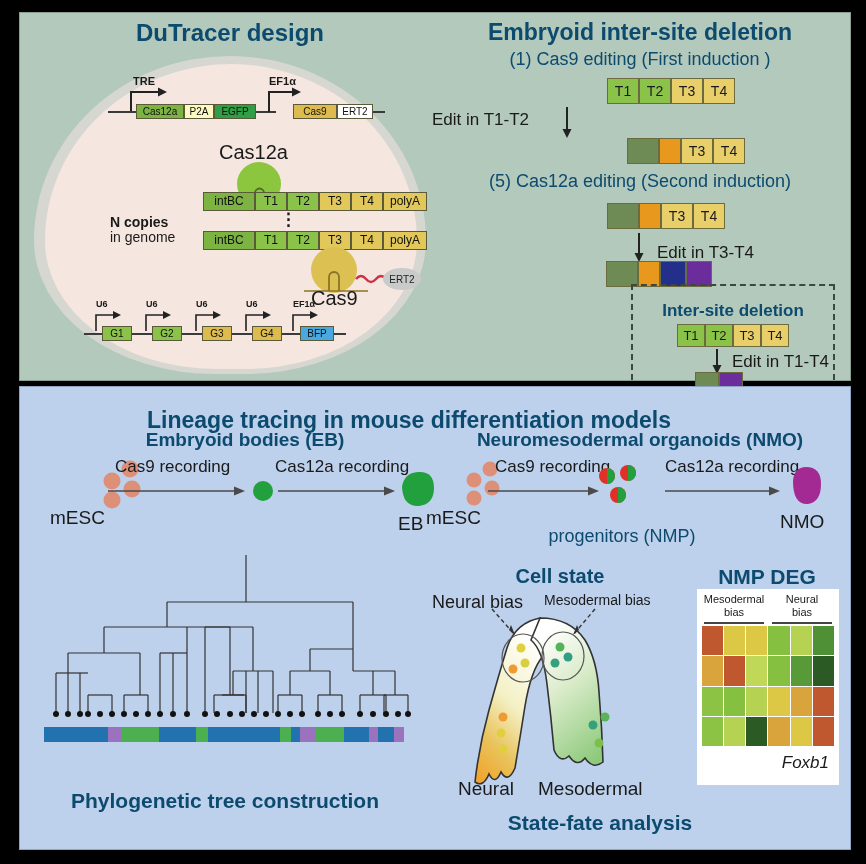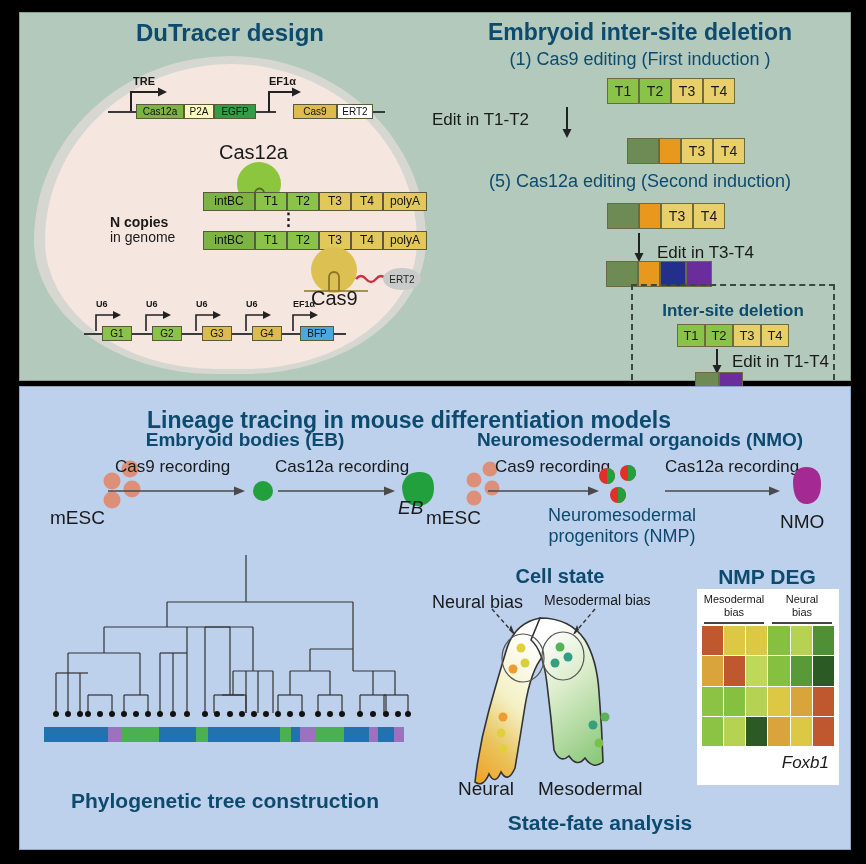--- a/index.html
+++ b/index.html
@@ -214,21 +214,21 @@
       <ellipse cx="13" cy="12" rx="10" ry="10" fill="#22a03e"></ellipse>
     </svg>
     <div class="txt" style="left:255px;top:70px;font-size:17px;">Cas12a recording</div>
     <svg style="position:absolute;left:258px;top:98px;width:120px;height:12px;">
       <path d="M0,6 L106,6" stroke="#4a4a4a" stroke-width="1.6"></path>
         <polygon points="106,1.5 117,6 106,10.5" fill="#4a4a4a"></polygon>
     </svg>
     <svg style="position:absolute;left:376px;top:82px;width:42px;height:42px;">
       <path d="M6,18 q2,-14 16,-15 q16,-1 16,16 q0,16 -15,18 q-16,1 -17,-19 z" fill="#22a03e"></path>
     </svg>
-    <div class="txt" style="left:378px;top:110px;font-size:19px;font-style:italic;">EB</div>
+    <div class="txt" style="left:378px;top:126px;font-size:19px;">EB</div>
 
     <div class="ttl" style="left:420px;top:42px;width:400px;font-size:19px;">Neuromesodermal organoids (NMO)</div>
 
     <svg style="position:absolute;left:442px;top:74px;width:56px;height:48px;">
       <circle cx="28" cy="8" r="7.5" fill="#dd9077"></circle>
       <circle cx="12" cy="19" r="7.5" fill="#dd9077"></circle>
       <circle cx="30" cy="27" r="7.5" fill="#dd9077"></circle>
       <circle cx="12" cy="37" r="7.5" fill="#dd9077"></circle>
     </svg>
     <div class="txt" style="left:406px;top:120px;font-size:19px;">mESC</div>
@@ -246,21 +246,20 @@
         </g>
       <g>
           <circle cx="33" cy="9" r="8" fill="#e03028"></circle>
           <path d="M33,1 a8,8 0 0 1 0,16 z" fill="#22a03e"></path>
         </g>
       <g>
           <circle cx="23" cy="31" r="8" fill="#e03028"></circle>
           <path d="M23,23 a8,8 0 0 1 0,16 z" fill="#22a03e"></path>
         </g>
     </svg>
-    <div class="ttl" style="left:492px;top:118px;width:220px;font-size:18px;font-weight:normal;">Neuromesodermal</div>
     <div class="ttl" style="left:492px;top:139px;width:220px;font-size:18px;font-weight:normal;">progenitors (NMP)</div>
 
     <div class="txt" style="left:645px;top:70px;font-size:17px;">Cas12a recording</div>
     <svg style="position:absolute;left:645px;top:98px;width:118px;height:12px;">
       <path d="M0,6 L104,6" stroke="#4a4a4a" stroke-width="1.6"></path>
         <polygon points="104,1.5 115,6 104,10.5" fill="#4a4a4a"></polygon>
     </svg>
     <svg style="position:absolute;left:765px;top:78px;width:40px;height:46px;">
       <path d="M8,16 q1,-14 13,-14 q15,0 15,17 q0,18 -13,20 q-15,1 -15,-23 z" fill="#a32a93"></path>
     </svg>

